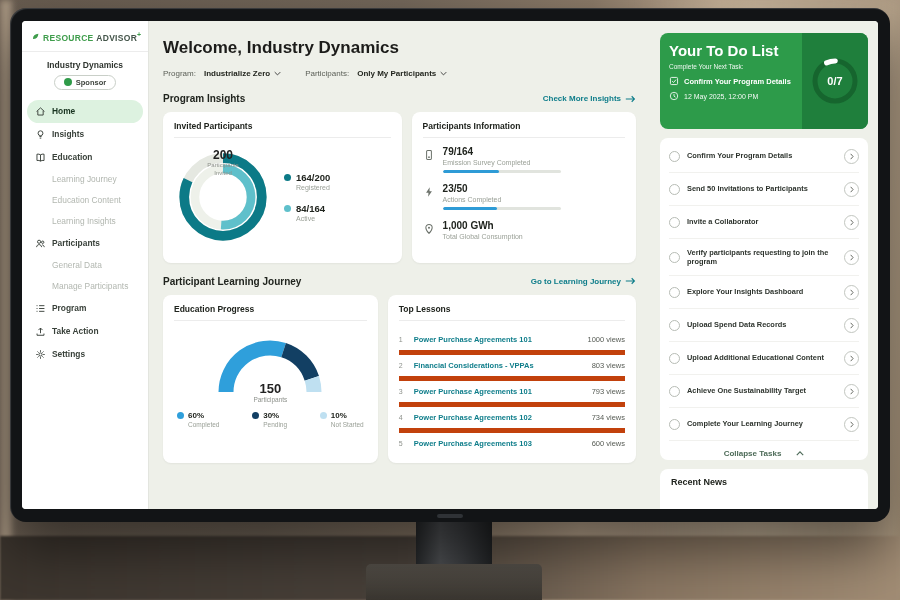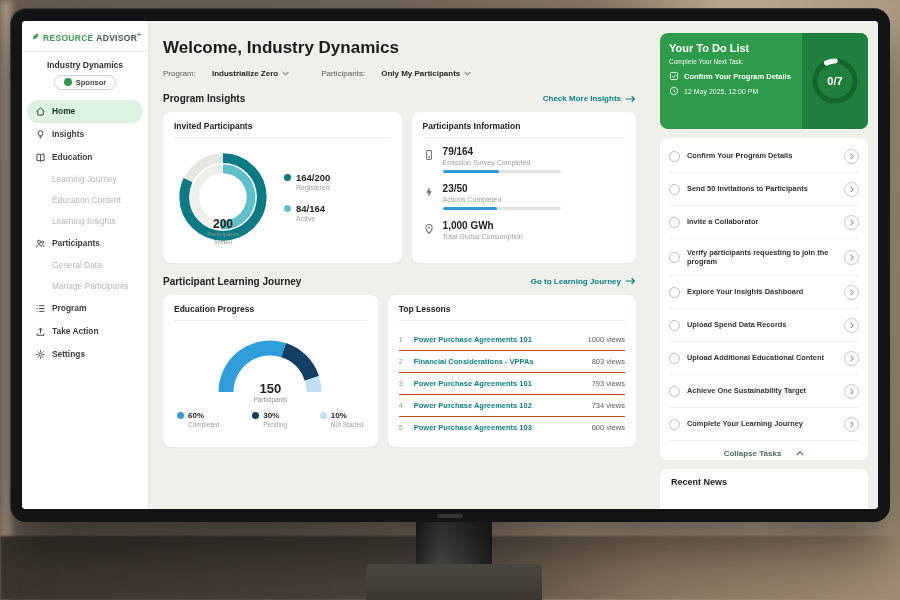--- a/index.html
+++ b/index.html
@@ -44,42 +44,42 @@
   .nav{padding:3px 5px;display:flex;flex-direction:column;}
   .nav-item{display:flex;align-items:center;gap:6px;font-size:8.4px;font-weight:bold;color:#39413a;
       padding:6px 8px;border-radius:13px;cursor:pointer;}
   .nav-item .icon{width:11px;height:11px;display:inline-flex;color:#39413a;flex-shrink:0;}
   .nav-item.sub{font-weight:normal;color:#b2b7b0;padding:5.5px 8px 5.5px 25px;}
   .nav-item.active{background:#ddf2e0;color:#17331f;}
 
   
   .main{flex:1;padding:10px 14px 0;box-sizing:border-box;overflow:hidden;background:#eef0e9;}
   .page-title{font-size:17px;font-weight:bold;color:#1c1c1a;margin:7px 0 11px;}
-  .filters{display:flex;align-items:center;gap:16px;margin-bottom:15px;}
+  .filters{display:flex;align-items:center;gap:8px;margin-bottom:15px;}
   .flabel{font-size:8px;color:#5c6058;}
   .fvalue{display:flex;align-items:center;gap:4px;font-size:8px;font-weight:bold;color:#23261f;
       background:none;border:none;padding:0;margin-right:16px;font-family:inherit;cursor:pointer;}
   .chev{width:7px;height:5px;display:inline-flex;color:#444;}
   .section-head{display:flex;justify-content:space-between;align-items:center;margin:4px 0 8px;}
   .section-head h2{font-size:10px;font-weight:bold;color:#20241e;margin:0;}
   .sec-link{display:flex;align-items:center;gap:4px;font-size:8px;font-weight:bold;color:#0e7d8a;
       text-decoration:none;cursor:pointer;}
   .sec-link .arrow{width:11px;height:8px;display:inline-flex;}
   .cards-row{display:flex;gap:10px;margin-bottom:13px;}
   .card{background:#fff;border-radius:8px;padding:9px 11px;box-shadow:0 1px 2px rgba(0,0,0,.05);
       box-sizing:border-box;}
   .card-title{font-size:8.5px;font-weight:bold;color:#20241e;padding-bottom:6px;
       border-bottom:1px solid #ececec;margin-bottom:8px;}
   .card.invited{flex:1.07;min-height:150px;}
   .card.pinfo{flex:1;min-height:150px;}
   .invited-body{display:flex;align-items:center;gap:12px;padding-top:2px;}
   .donut-wrap{position:relative;width:98px;height:98px;flex-shrink:0;}
   .donut-wrap svg{width:98px;height:98px;}
   .donut-center{position:absolute;inset:0;display:flex;flex-direction:column;align-items:center;
-      justify-content:flex-end;text-align:center;}
+      justify-content:flex-start;text-align:center;}
   .donut-center .v{font-size:12px;font-weight:bold;color:#222;}
   .donut-center .l{font-size:6px;color:#8d918b;width:42px;line-height:1.25;}
   .legend{display:flex;flex-direction:column;gap:12px;}
   .legend-item .row1{display:flex;align-items:center;gap:5px;font-size:9.5px;font-weight:bold;color:#20241e;}
   .dot{width:7px;height:7px;border-radius:50%;flex-shrink:0;}
   .legend-item .row2{font-size:7px;color:#9aa097;margin-left:12px;margin-top:1px;}
   .stat{display:flex;gap:8px;margin-bottom:10px;}
   .stat .icon{width:12px;height:12px;color:#6d736c;margin-top:1px;flex-shrink:0;}
   .stat-value{font-size:10px;font-weight:bold;color:#20241e;}
   .stat-label{font-size:7px;color:#9aa097;margin:1.5px 0 4px;}
@@ -88,32 +88,32 @@
   .card.edu{flex:0.92;min-height:148px;}
   .card.lessons{flex:1.08;min-height:148px;}
   .gauge-wrap{position:relative;width:128px;height:74px;margin:6px auto 8px;}
   .gauge-wrap svg{width:128px;height:74px;}
   .gauge-center{position:absolute;left:0;right:0;bottom:0;text-align:center;}
   .gauge-center .v{font-size:13px;font-weight:bold;color:#222;}
   .gauge-center .l{font-size:6.5px;color:#8d918b;}
   .gauge-legend{display:flex;justify-content:space-between;padding:0 3px;}
   .gl-item .row1{display:flex;align-items:center;gap:4px;font-size:8px;font-weight:bold;color:#20241e;}
   .gl-item .row2{font-size:6.5px;color:#9aa097;margin-left:11px;margin-top:1px;}
-  .lesson-row{display:flex;align-items:center;gap:7px;padding:6px 0;border-bottom:1px solid #c2410c;}
+  .lesson-row{display:flex;align-items:center;gap:7px;padding:6px 0;border-bottom:5px solid #c2410c;}
   .lesson-row:last-child{border-bottom:none;align-items:center;}
   .lesson-rank{font-size:7px;color:#8d918b;width:8px;flex-shrink:0;}
   .lesson-title{flex:1;font-size:7.5px;font-weight:bold;color:#0e7d8a;cursor:pointer;}
   .lesson-views{font-size:7.5px;color:#565b54;}
 
   
   .rightcol{width:228px;flex:0 0 228px;padding:12px 10px 0;box-sizing:border-box;display:flex;
       flex-direction:column;gap:9px;overflow:hidden;background:#eef0e9;}
   .todo-card{background:#2d9b4a;border-radius:8px;color:#fff;display:flex;overflow:hidden;min-height:96px;}
   .todo-left{flex:1;padding:9px 9px 8px;}
-  .todo-title{font-size:11px;font-weight:bold;margin-bottom:4px;}
+  .todo-title{font-size:15px;font-weight:bold;margin-bottom:4px;}
   .todo-sub{font-size:6.5px;opacity:.92;margin-bottom:6px;}
   .todo-next{display:flex;align-items:center;gap:5px;font-size:7.5px;font-weight:bold;margin-bottom:5px;}
   .todo-next .icon,.todo-due .icon{width:10px;height:10px;display:inline-flex;color:#fff;flex-shrink:0;}
   .todo-due{display:flex;align-items:center;gap:5px;font-size:7px;opacity:.95;}
   .todo-right{width:66px;background:#1f7f3c;display:flex;align-items:center;justify-content:center;}
   .ring-wrap{position:relative;width:50px;height:50px;}
   .ring-wrap svg{width:50px;height:50px;}
   .ring-text{position:absolute;inset:0;display:flex;align-items:center;justify-content:center;
       font-size:11px;font-weight:bold;color:#fff;}
   .tasks-card{background:#fff;border-radius:8px;padding:2px 9px 0;flex:1;overflow:hidden;}

